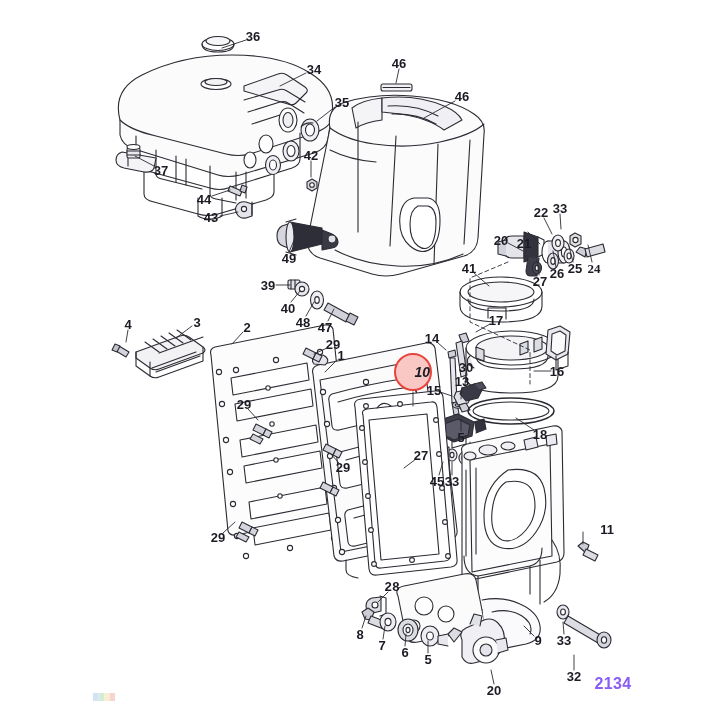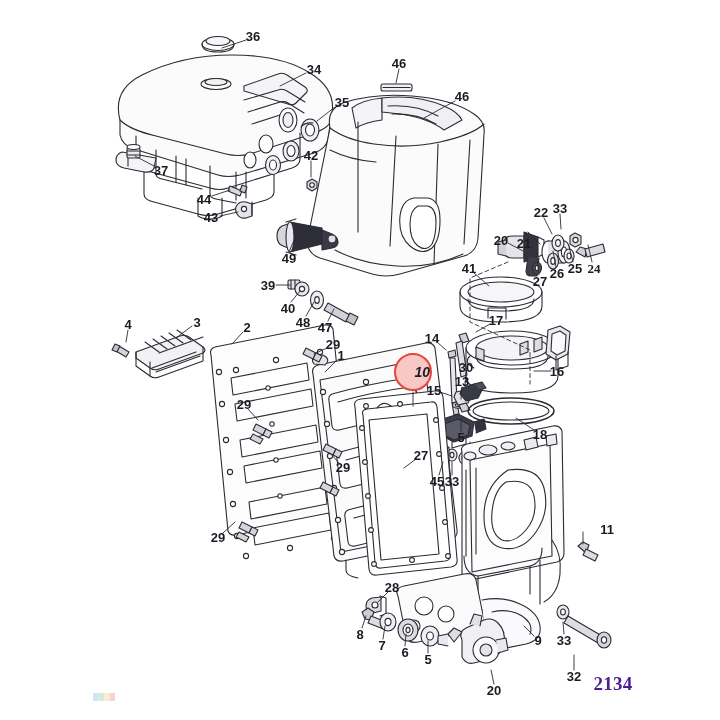--- a/index.html
+++ b/index.html
@@ -27,24 +27,24 @@
     font-size: 13px;
     font-weight: bold;
     color: #1b1b24;
     line-height: 1;
     white-space: nowrap;
     transform: translate(-50%, -50%);
     user-select: none;
   }
   .ref-number {
     position: absolute;
-    font-family: Liberation Serif, serif;
-    font-size: 19px;
+    font-family: Liberation Sans, sans-serif;
+    font-size: 16px;
     font-weight: bold;
-    color: #4c1d95;
+    color: #8b5cf6;
     letter-spacing: 0.3px;
     transform: translate(-50%, -50%);
   }
   .highlight-badge {
     position: absolute;
     width: 38px;
     height: 38px;
     border-radius: 50%;
     background: #f9c7c4;
     border: 2px solid #e8433c;
@@ -652,21 +652,21 @@
       <div class="callout" style="left: 452px; top: 481px;">33</div>
       <div class="callout" style="left: 583px; top: 529px; margin-left: 24px;">11</div>
       <div class="callout" style="left: 128px; top: 324px;">4</div>
       <div class="callout" style="left: 197px; top: 322px;">3</div>
       <div class="callout" style="left: 247px; top: 327px;">2</div>
       <div class="callout" style="left: 341px; top: 355px;">1</div>
       <div class="callout" style="left: 333px; top: 344px;">29</div>
       <div class="callout" style="left: 244px; top: 404px;">29</div>
       <div class="callout" style="left: 343px; top: 467px;">29</div>
       <div class="callout" style="left: 218px; top: 537px;">29</div>
-      <div class="callout" style="left: 392px; top: 587px;">28</div>
+      <div class="callout" style="left: 392px; top: 587px; font-family: Liberation Mono, monospace;">28</div>
       <div class="callout" style="left: 360px; top: 634px;">8</div>
       <div class="callout" style="left: 382px; top: 645px;">7</div>
       <div class="callout" style="left: 405px; top: 652px;">6</div>
       <div class="callout" style="left: 428px; top: 659px;">5</div>
       <div class="callout" style="left: 494px; top: 690px;">20</div>
       <div class="callout" style="left: 538px; top: 640px;">9</div>
       <div class="callout" style="left: 564px; top: 640px;">33</div>
       <div class="callout" style="left: 574px; top: 676px;">32</div>
     </div>
 

